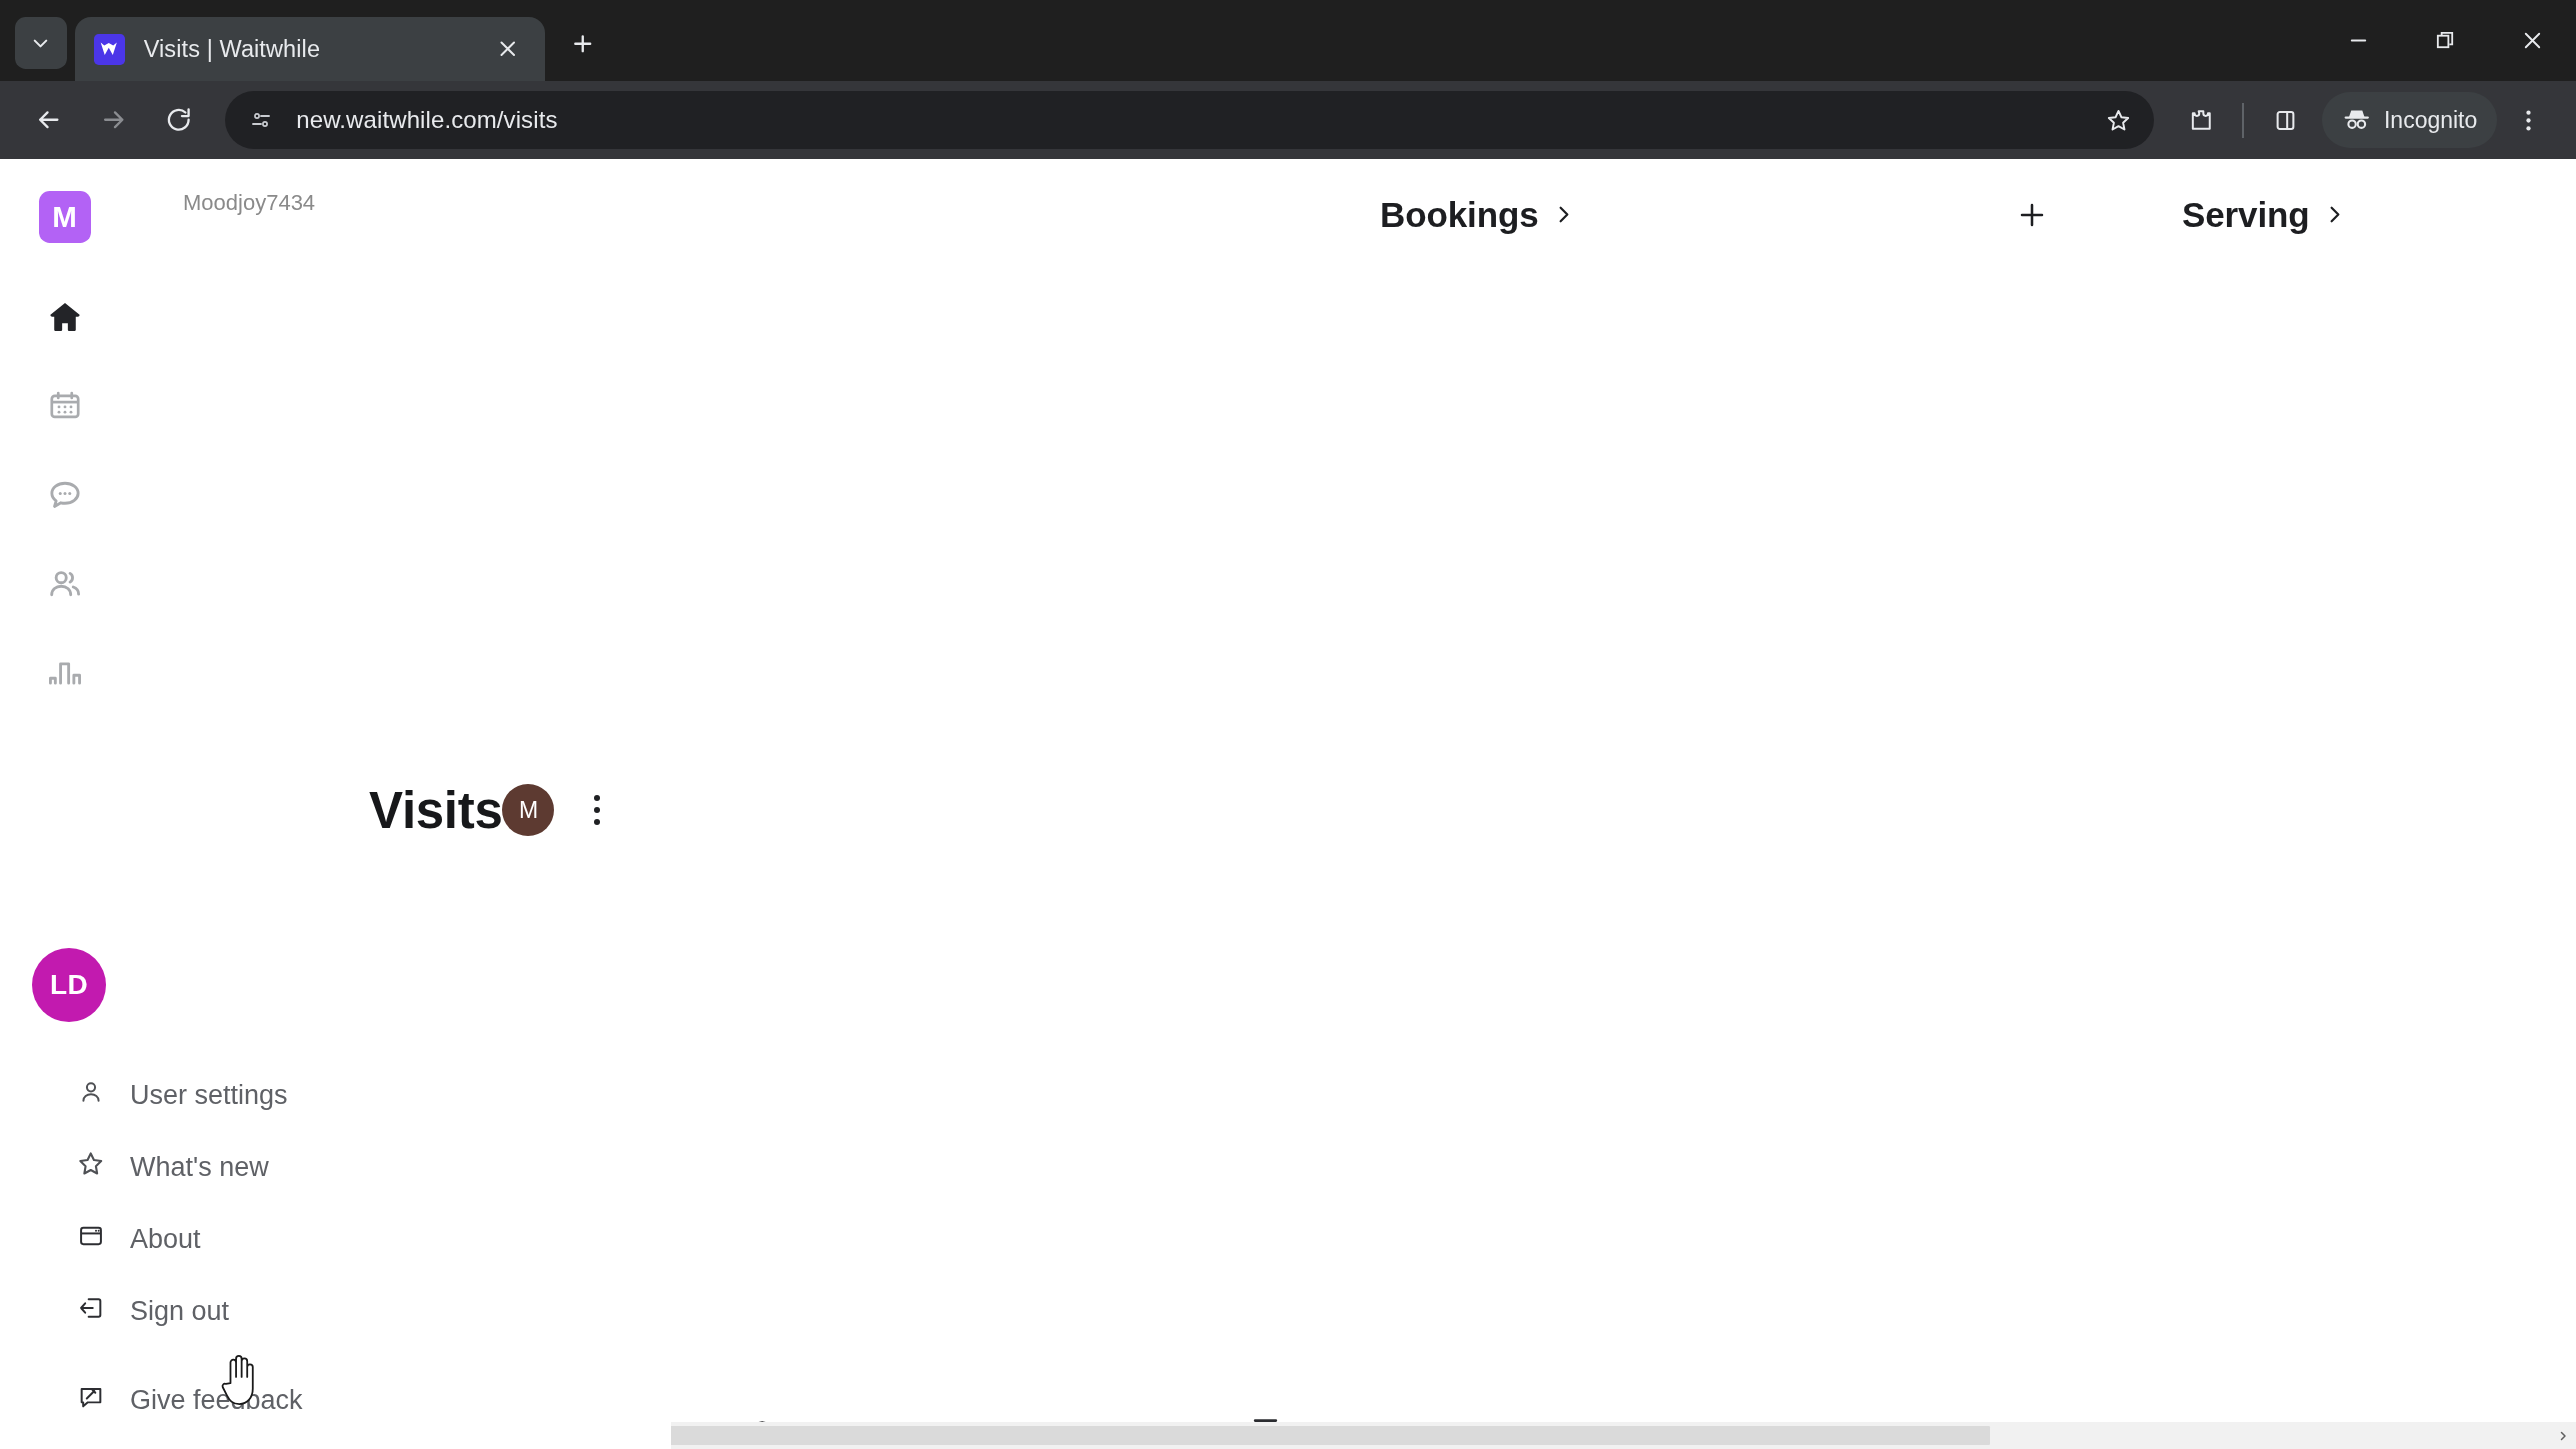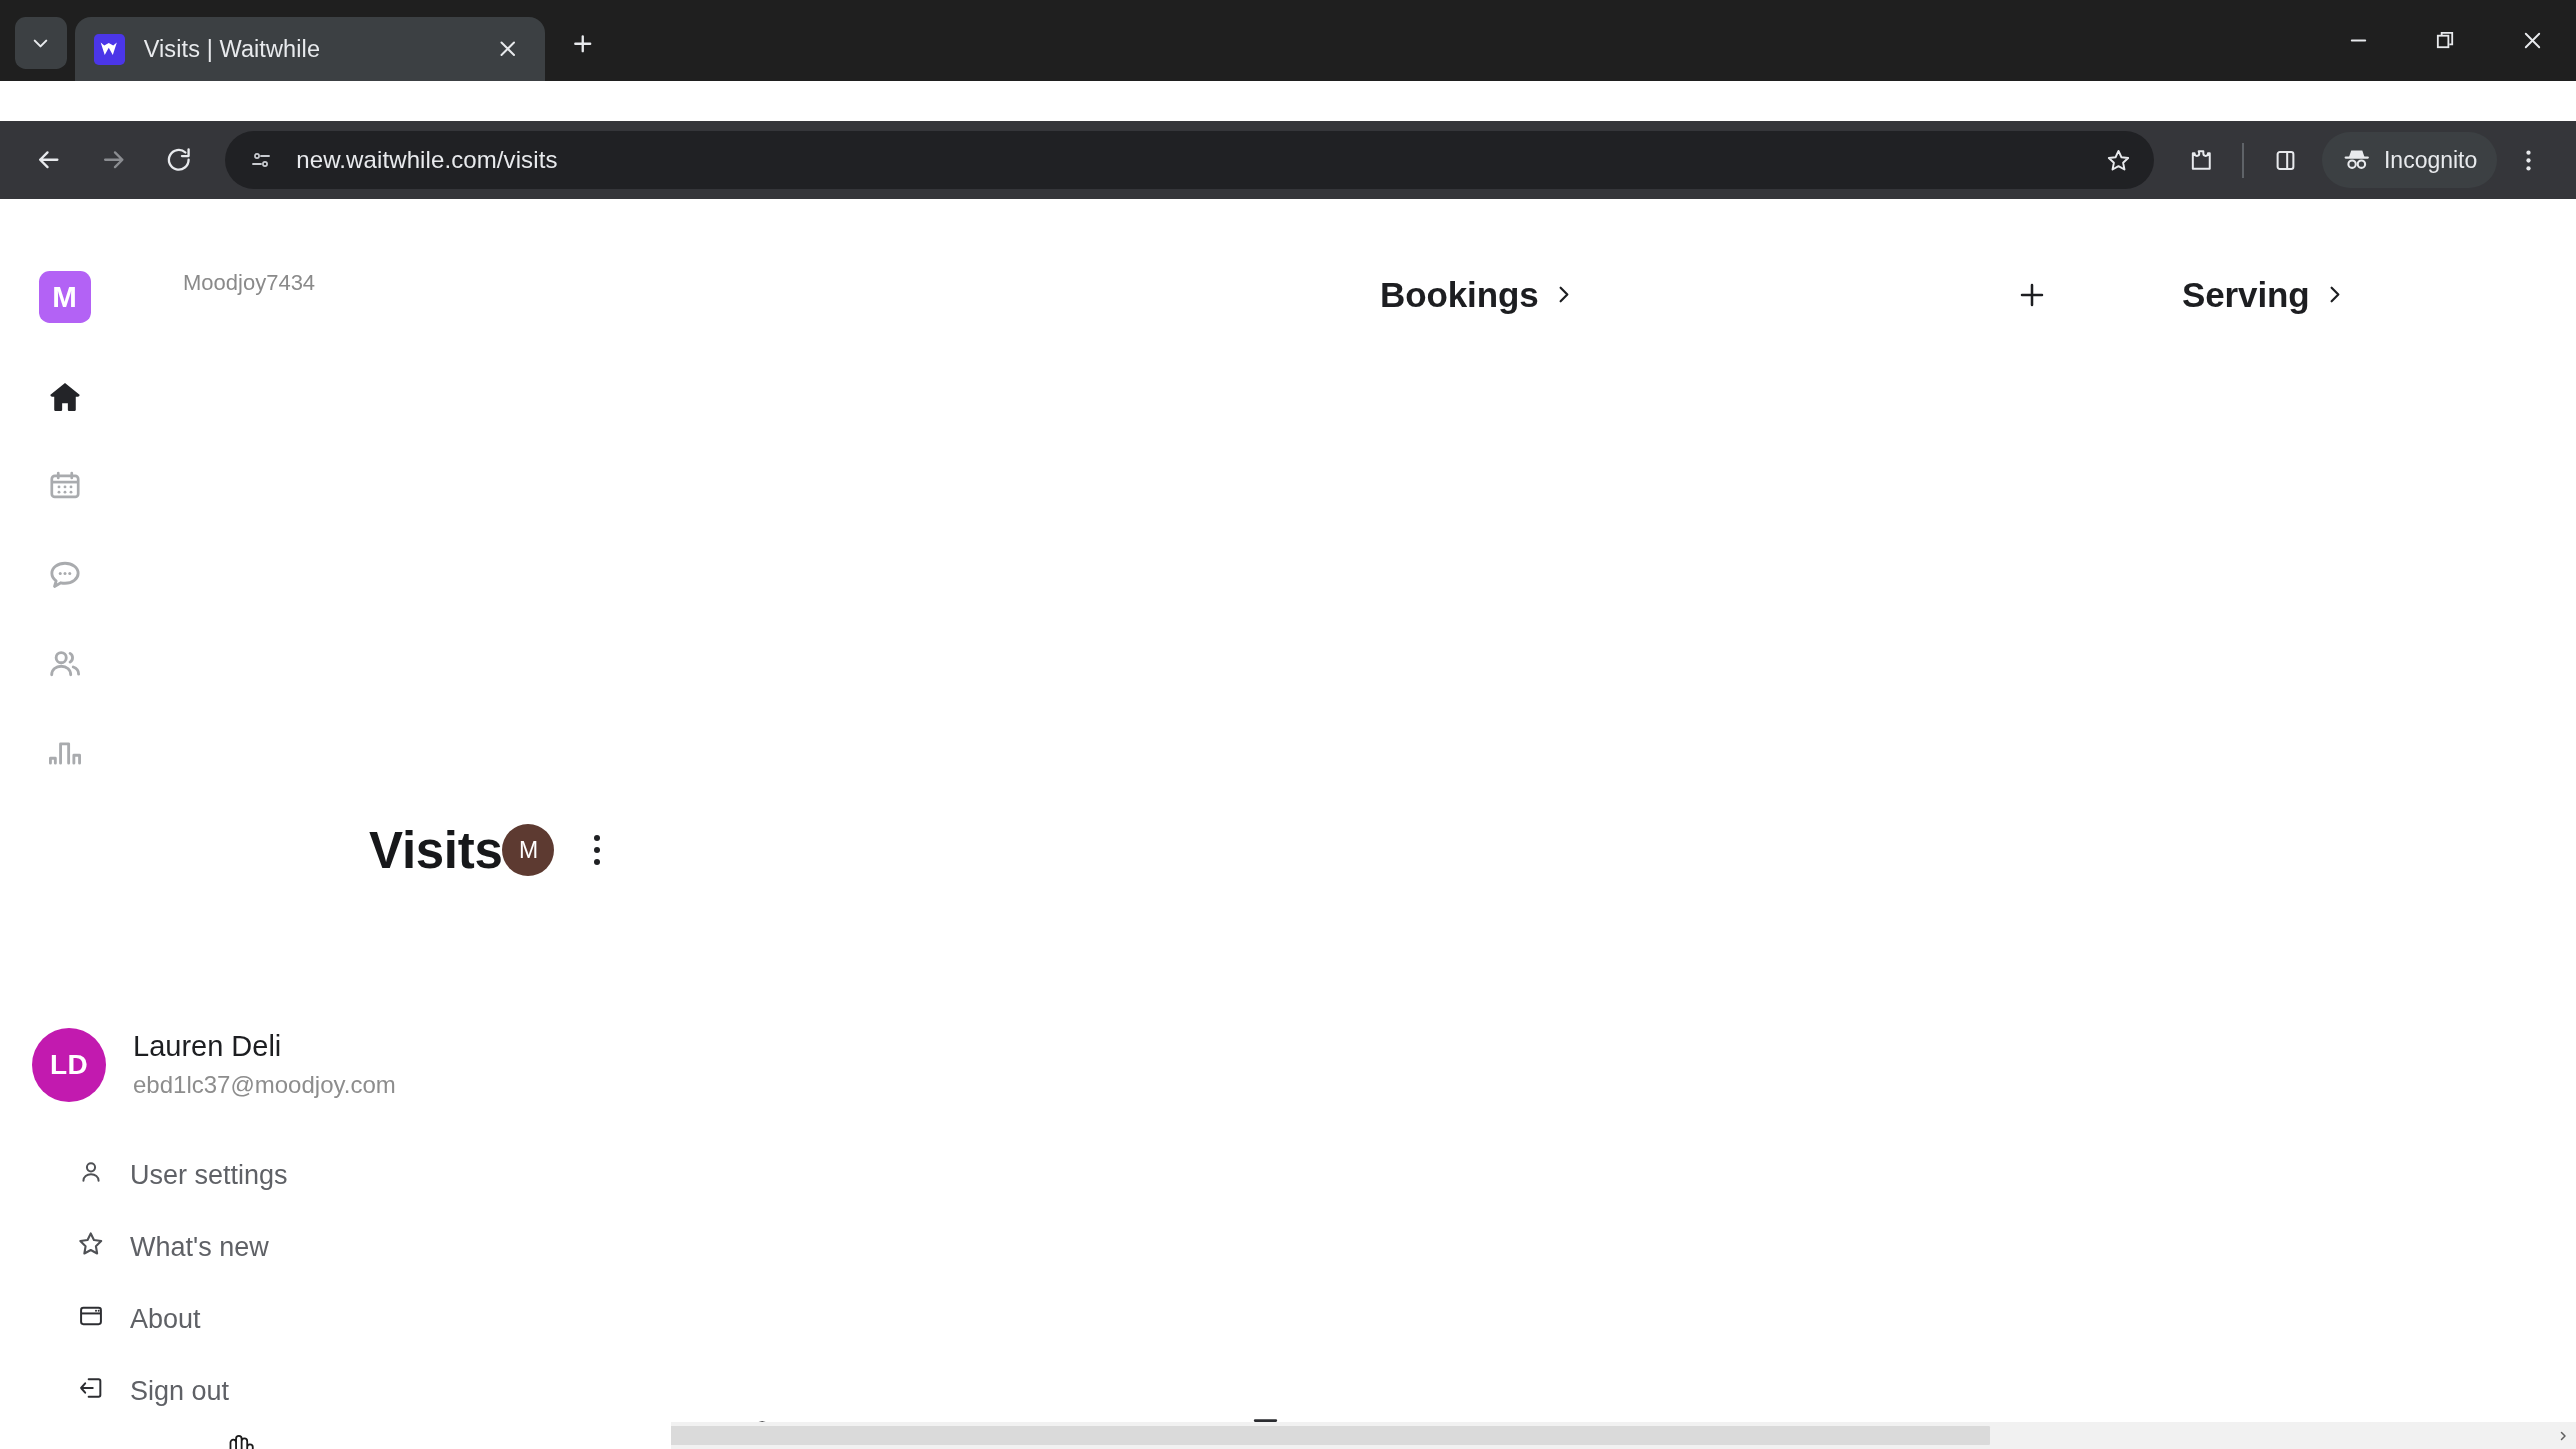--- a/index.html
+++ b/index.html
@@ -4,21 +4,21 @@
 <style>
   * { box-sizing: border-box; margin: 0; padding: 0; }
   html, body {
     width: 2576px; height: 1449px;
     overflow: hidden;
     font-family: "Liberation Sans", sans-serif;
     background: #ffffff;
   }
 
   
-  .browser { width: 2576px; height: 1449px; display: flex; flex-direction: column; gap: 40px; }
+  .browser { width: 2576px; height: 1449px; display: flex; flex-direction: column; }
 
   .tabstrip {
     height: 81px;
     background: #1f1f1f;
     display: flex;
     align-items: flex-end;
     padding: 0 0 0 6.7px;
     position: relative;
     flex: 0 0 81px;
   }
@@ -447,24 +447,20 @@
             </span>
           </div>
           <div class="col-status"></div>
         </div>
       </div>
     </div>
 
     <div class="usermenu">
       <div class="um-profile">
         <div class="um-avatar">LD</div>
-        <div>
-          <div class="um-name">Lauren Deli</div>
-          <div class="um-email">ebd1lc37@moodjoy.com</div>
-        </div>
       </div>
       <div class="um-list">
         <div class="um-item">
           <span class="um-ico">
             <svg width="28" height="28" viewBox="0 0 24 24">
               <circle cx="12" cy="8" r="3.5" stroke="#4f5155" stroke-width="1.7" fill="none"></circle>
               <path d="M5.5 19.5c0-3.4 2.9-5.6 6.5-5.6s6.5 2.2 6.5 5.6" stroke="#4f5155" stroke-width="1.7" fill="none" stroke-linecap="round"></path>
             </svg>
           </span>
           <span class="um-label">User settings</span>

